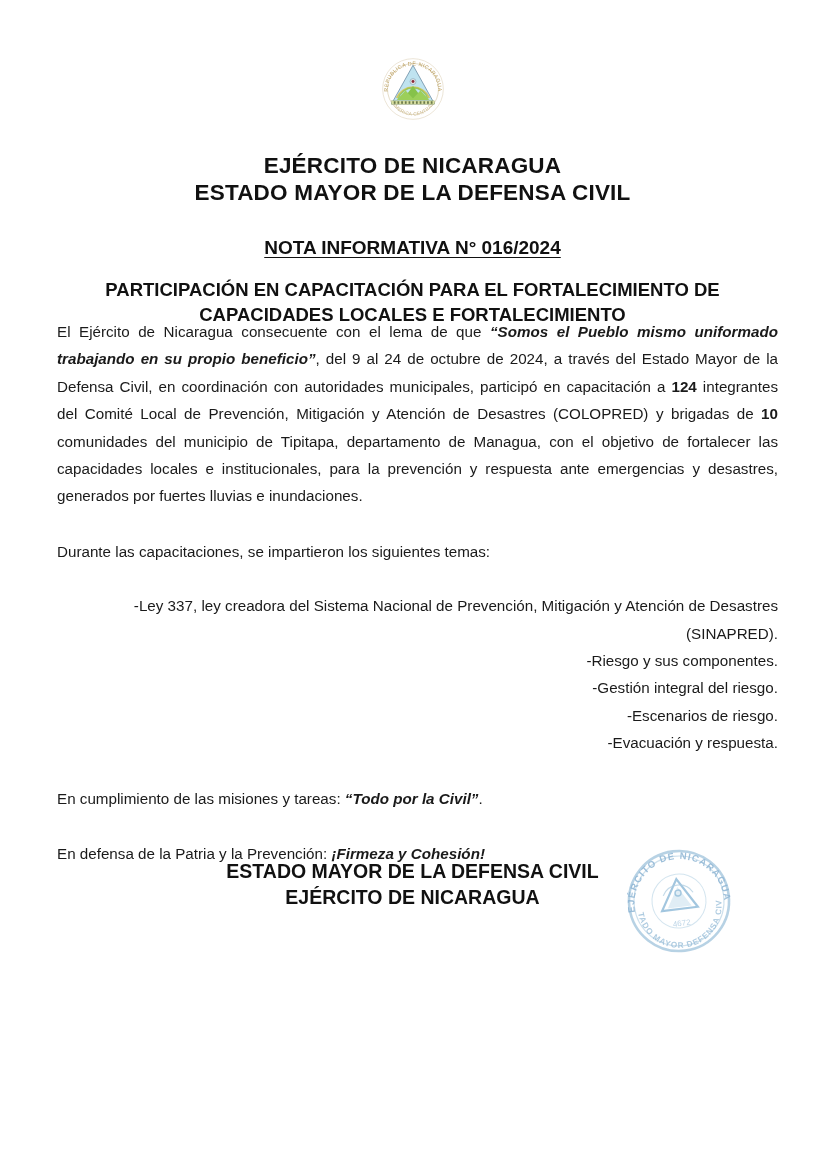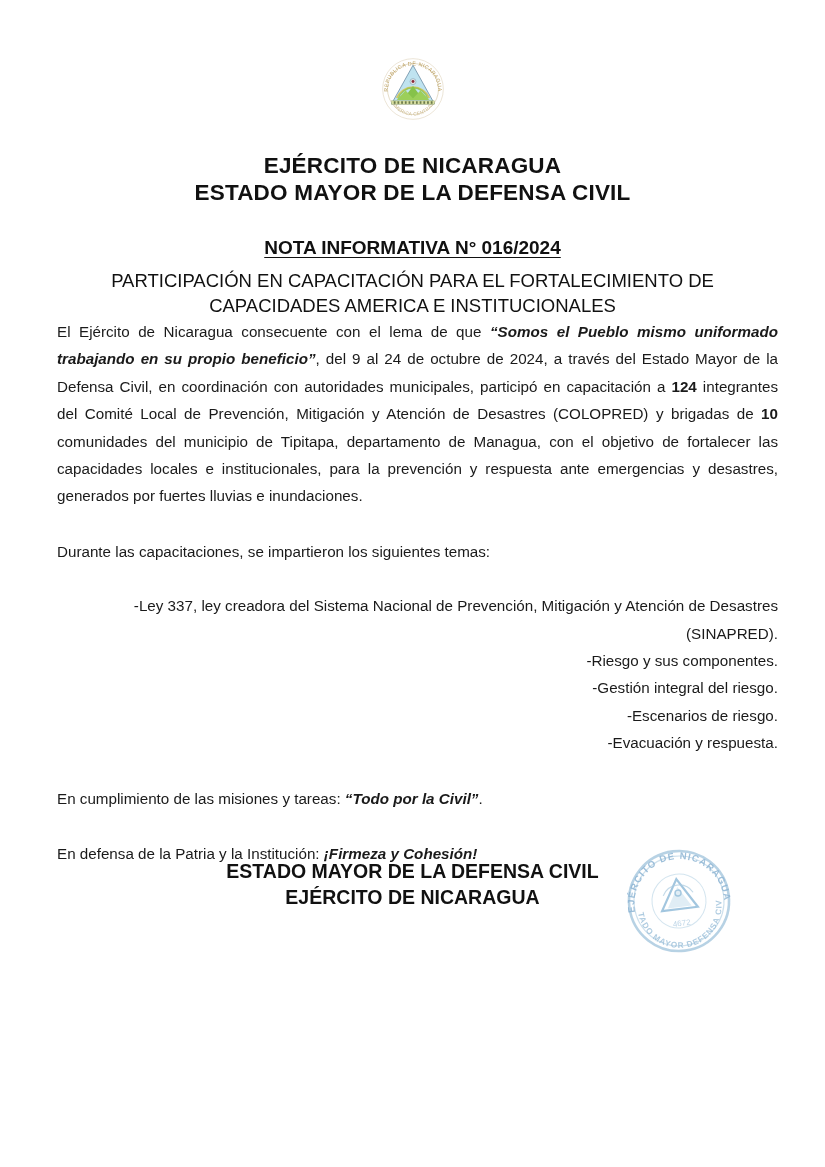--- a/index.html
+++ b/index.html
@@ -58,23 +58,23 @@
     font-size: 19px;
     font-weight: bold;
     line-height: 24px;
     color: #111111;
   }
   .note-number span.u {
     text-decoration: underline;
     text-underline-offset: 3px;
   }
   .doc-title {
-    margin-top: 8px;
+    margin-top: 17px;
     font-size: 18.5px;
-    font-weight: normal;
+    font-weight: bold;
     line-height: 25px;
     color: #111111;
     padding: 0 58px;
   }
 
   
   .body-area {
     position: absolute;
     left: 57px;
     top: 318px;
@@ -193,21 +193,21 @@
       </svg>
     </div>
   </div>
 
   <div class="headings">
     <div class="org-line">EJÉRCITO DE NICARAGUA</div>
     <div class="org-line">ESTADO MAYOR DE LA DEFENSA CIVIL</div>
     <div class="note-number"><span class="u">NOTA INFORMATIVA N° 016/2024</span></div>
     <div class="doc-title">
       <div>PARTICIPACIÓN EN CAPACITACIÓN PARA EL FORTALECIMIENTO DE</div>
-      <div>CAPACIDADES AMERICA E INSTITUCIONALES</div>
+      <div>CAPACIDADES LOCALES E FORTALECIMIENTO</div>
     </div>
   </div>
 
   <div class="body-area">
 
     <p class="para"><span>El Ejército de Nicaragua consecuente con el lema de que </span><span class="bi">“Somos el Pueblo mismo uniformado trabajando en su propio beneficio”</span><span>, del 9 al 24 de octubre de 2024, a través del Estado Mayor de la Defensa Civil, en coordinación con autoridades municipales, participó en capacitación  a </span><span class="b">124</span><span> integrantes del Comité Local de Prevención, Mitigación y Atención de Desastres (COLOPRED) y brigadas de </span><span class="b">10</span><span> comunidades del municipio de Tipitapa, departamento de Managua, con el objetivo de fortalecer las capacidades locales e institucionales, para la prevención y respuesta ante emergencias y desastres, generados por fuertes lluvias e inundaciones.</span></p>
 
     <div class="gap-md"></div>
 
     <p class="para noindent">Durante las capacitaciones, se impartieron los siguientes temas:</p>
@@ -221,21 +221,21 @@
       <li>-Escenarios de riesgo.</li>
       <li>-Evacuación y respuesta.</li>
     </ul>
 
     <div class="gap-md"></div>
 
     <p class="para noindent"><span>En cumplimiento de las misiones y tareas:  </span><span class="bi">“Todo por la Civil”</span><span>.</span></p>
 
     <div class="gap-md"></div>
 
-    <p class="para noindent"><span>En defensa de la Patria y la Institución:  </span><span class="bi">¡Firmeza y Cohesión!</span></p>
+    <p class="para noindent"><span>En defensa de la Patria y la Prevención:  </span><span class="bi">¡Firmeza y Cohesión!</span></p>
 
     <div class="gap-md"></div>
 
   </div>
 
   <div class="signature">
     <div class="sig-line">ESTADO MAYOR DE LA DEFENSA CIVIL</div>
     <div class="sig-line">EJÉRCITO DE NICARAGUA</div>
   </div>
 

